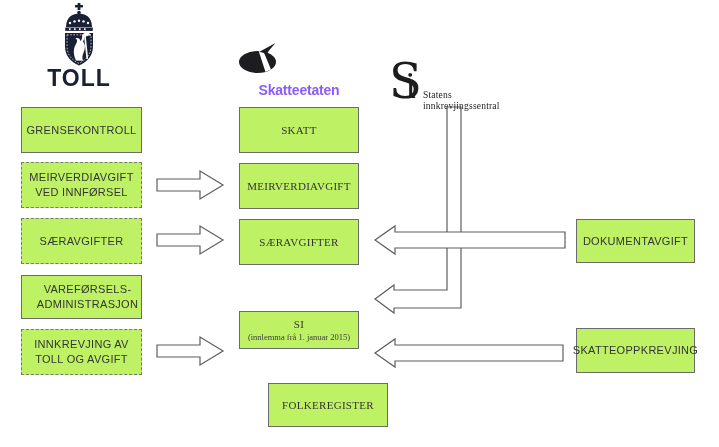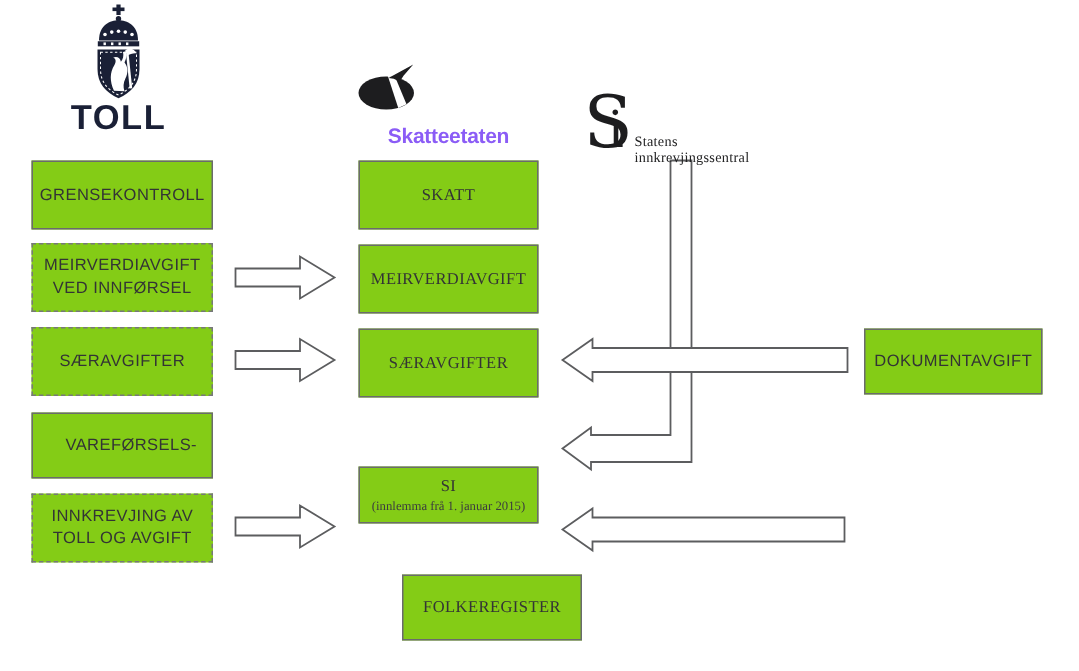--- a/index.html
+++ b/index.html
@@ -4,21 +4,21 @@
 <style>
   html,body{margin:0;padding:0;background:#fff;}
   .canvas{
     position:relative;width:719px;height:433px;background:#fff;overflow:hidden;
     font-family:"Liberation Sans","DejaVu Sans",sans-serif;
   }
   .connector-layer{position:absolute;left:0;top:0;width:719px;height:447px;}
   .connector{fill:#ffffff;stroke:#5c5d5f;stroke-width:1.2;stroke-linejoin:miter;}
 
   .box{
-    position:absolute;background:#84cc16;border:1px solid #6a6b6d;
+    position:absolute;background:#bef264;border:1px solid #6a6b6d;
     display:flex;flex-direction:column;align-items:center;justify-content:center;
     text-align:center;color:#333435;font-size:11px;line-height:15px;letter-spacing:.3px;
     box-sizing:border-box;
   }
   .box.dashed{border:1px dashed #77787a;}
   .box .note{font-size:8.5px;line-height:11px;letter-spacing:0;color:#3c3d3e;text-align:right;}
 
   
   .col-left{left:21px;width:121px;}
   .col-center{left:239px;width:120px;font-family:Liberation Serif, serif;}
@@ -111,20 +111,21 @@
   <div class="box col-left dashed" style="top:162px;height:46px;">
     <span>MEIRVERDIAVGIFT</span>
     <span>VED INNFØRSEL</span>
   </div>
   <div class="box col-left dashed" style="top:218px;height:46px;">
     <span>SÆRAVGIFTER</span>
     <span></span>
   </div>
   <div class="box col-left" style="top:275px;height:44px;padding-left:12px;">
     <span>VAREFØRSELS-</span>
+    <span>ADMINISTRASJON</span>
   </div>
   <div class="box col-left dashed" style="top:329px;height:46px;">
     <span>INNKREVJING AV</span>
     <span>TOLL OG AVGIFT</span>
   </div>
 
   <div class="box col-center" style="top:107px;height:46px;">
     <span>SKATT</span>
   </div>
   <div class="box col-center" style="top:163px;height:46px;">
@@ -137,14 +138,17 @@
     <span>SI</span>
     <span class="note">(innlemma frå 1. januar 2015)</span>
   </div>
   <div class="box col-center" style="top:383px;height:44px;margin-left:29px;">
     <span>FOLKEREGISTER</span>
   </div>
 
   <div class="box col-right" style="top:219px;height:44px;">
     <span>DOKUMENTAVGIFT</span>
   </div>
+  <div class="box col-right" style="top:328px;height:45px;">
+    <span>SKATTEOPPKREVJING</span>
+  </div>
 
 </div>
 
 </body></html>

